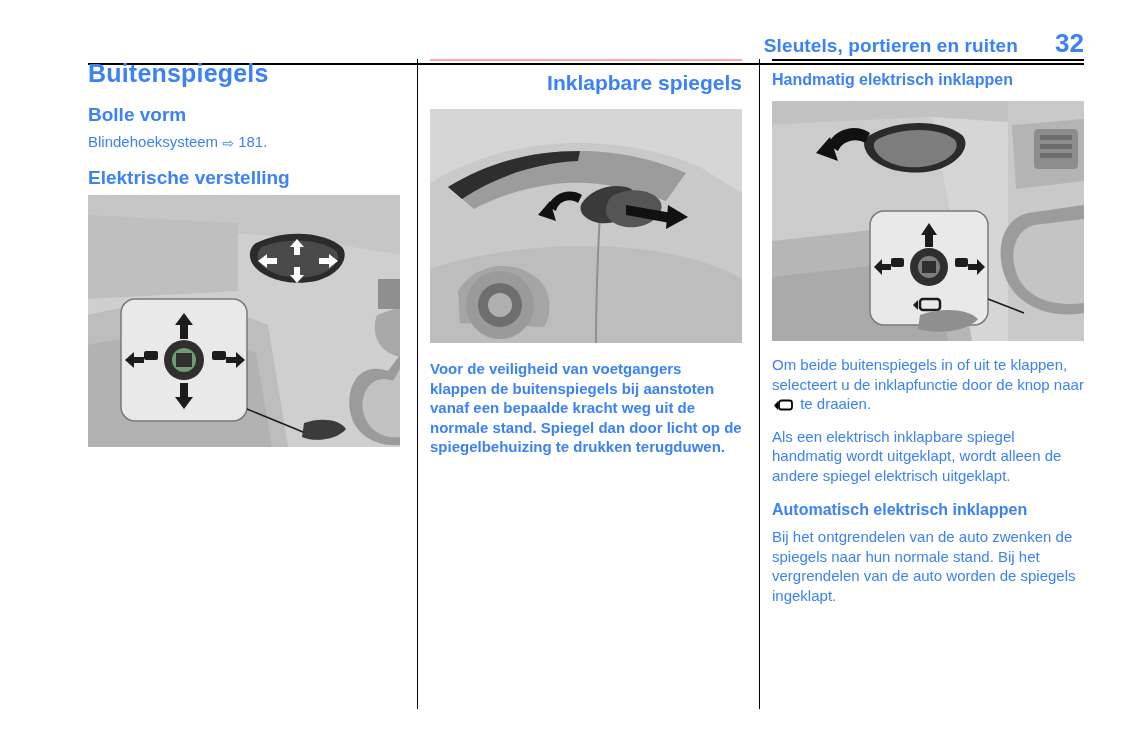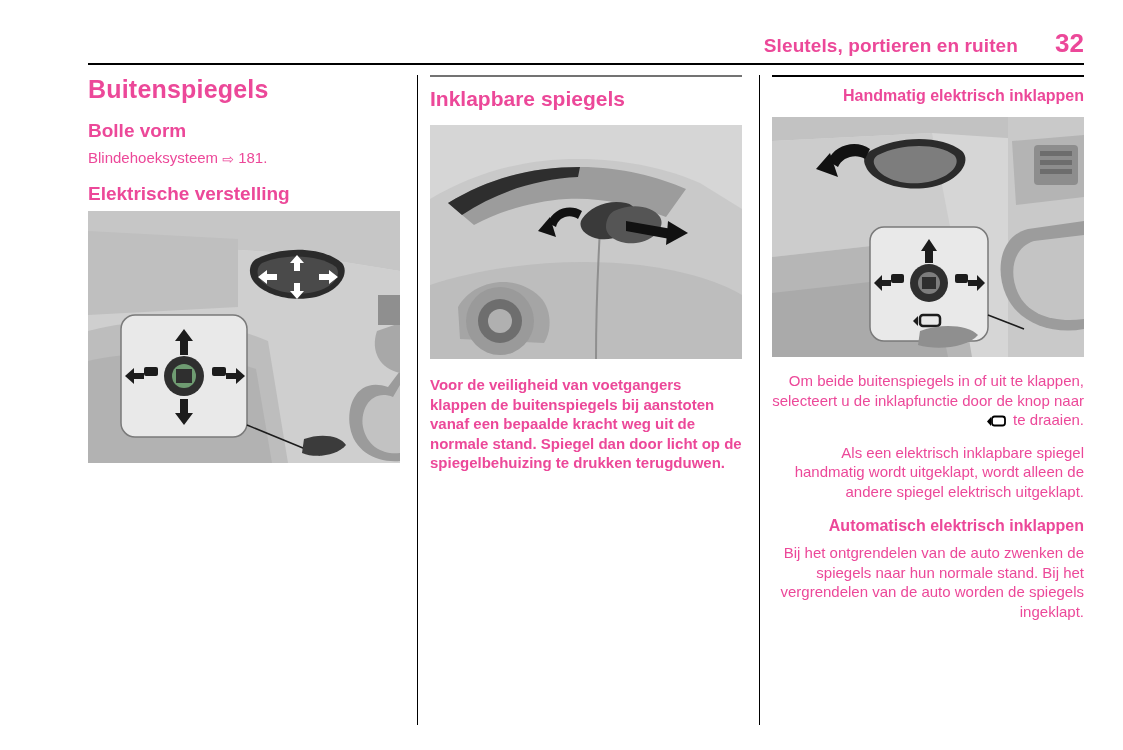--- a/index.html
+++ b/index.html
@@ -6,21 +6,21 @@
     margin: 0;
     padding: 0;
     background: #ffffff;
   }
   .page {
     position: relative;
     width: 1123px;
     height: 750px;
     background: #ffffff;
     font-family: "Liberation Sans", sans-serif;
-    color: #ec4899;
+    color: #3b82f6;
     overflow: hidden;
     box-sizing: border-box;
   }
 
   
   .header {
     position: absolute;
     left: 88px;
     top: 28px;
     width: 996px;
@@ -46,32 +46,32 @@
     top: 63px;
     width: 996px;
     height: 2px;
     background: #000000;
   }
 
   
   .columns {
     position: absolute;
     left: 88px;
-    top: 75px;
+    top: 59px;
     width: 996px;
     height: 650px;
   }
   .col {
     position: absolute;
     top: 0;
     height: 650px;
   }
   .col1 { left: 0px;   width: 312px; }
   .col2 { left: 342px; width: 312px; }
-  .col3 { left: 684px; width: 312px; text-align: right; }
+  .col3 { left: 684px; width: 312px; }
 
   .vrule {
     position: absolute;
     top: 0;
     width: 1px;
     height: 650px;
     background: #000000;
   }
   .vrule-1 { left: 329px; }
   .vrule-2 { left: 671px; }
@@ -95,22 +95,23 @@
   }
   p.body {
     font-size: 15px;
     line-height: 19.5px;
     margin: 0 0 10px 0;
   }
   p.body:last-child { margin-bottom: 0; }
   .tight { margin-bottom: 6px; }
 
   .col2-head {
-    border-top: 2px solid #737373;
+    border-top: 2px solid #fca5a5;
     padding-top: 10px;
+    text-align: right;
   }
   .col3-head {
     border-top: 2px solid #000;
     padding-top: 10px;
   }
 
   .ref-arrow {
     display: inline-block;
     transform: translateY(1px);
     font-size: 14px;

